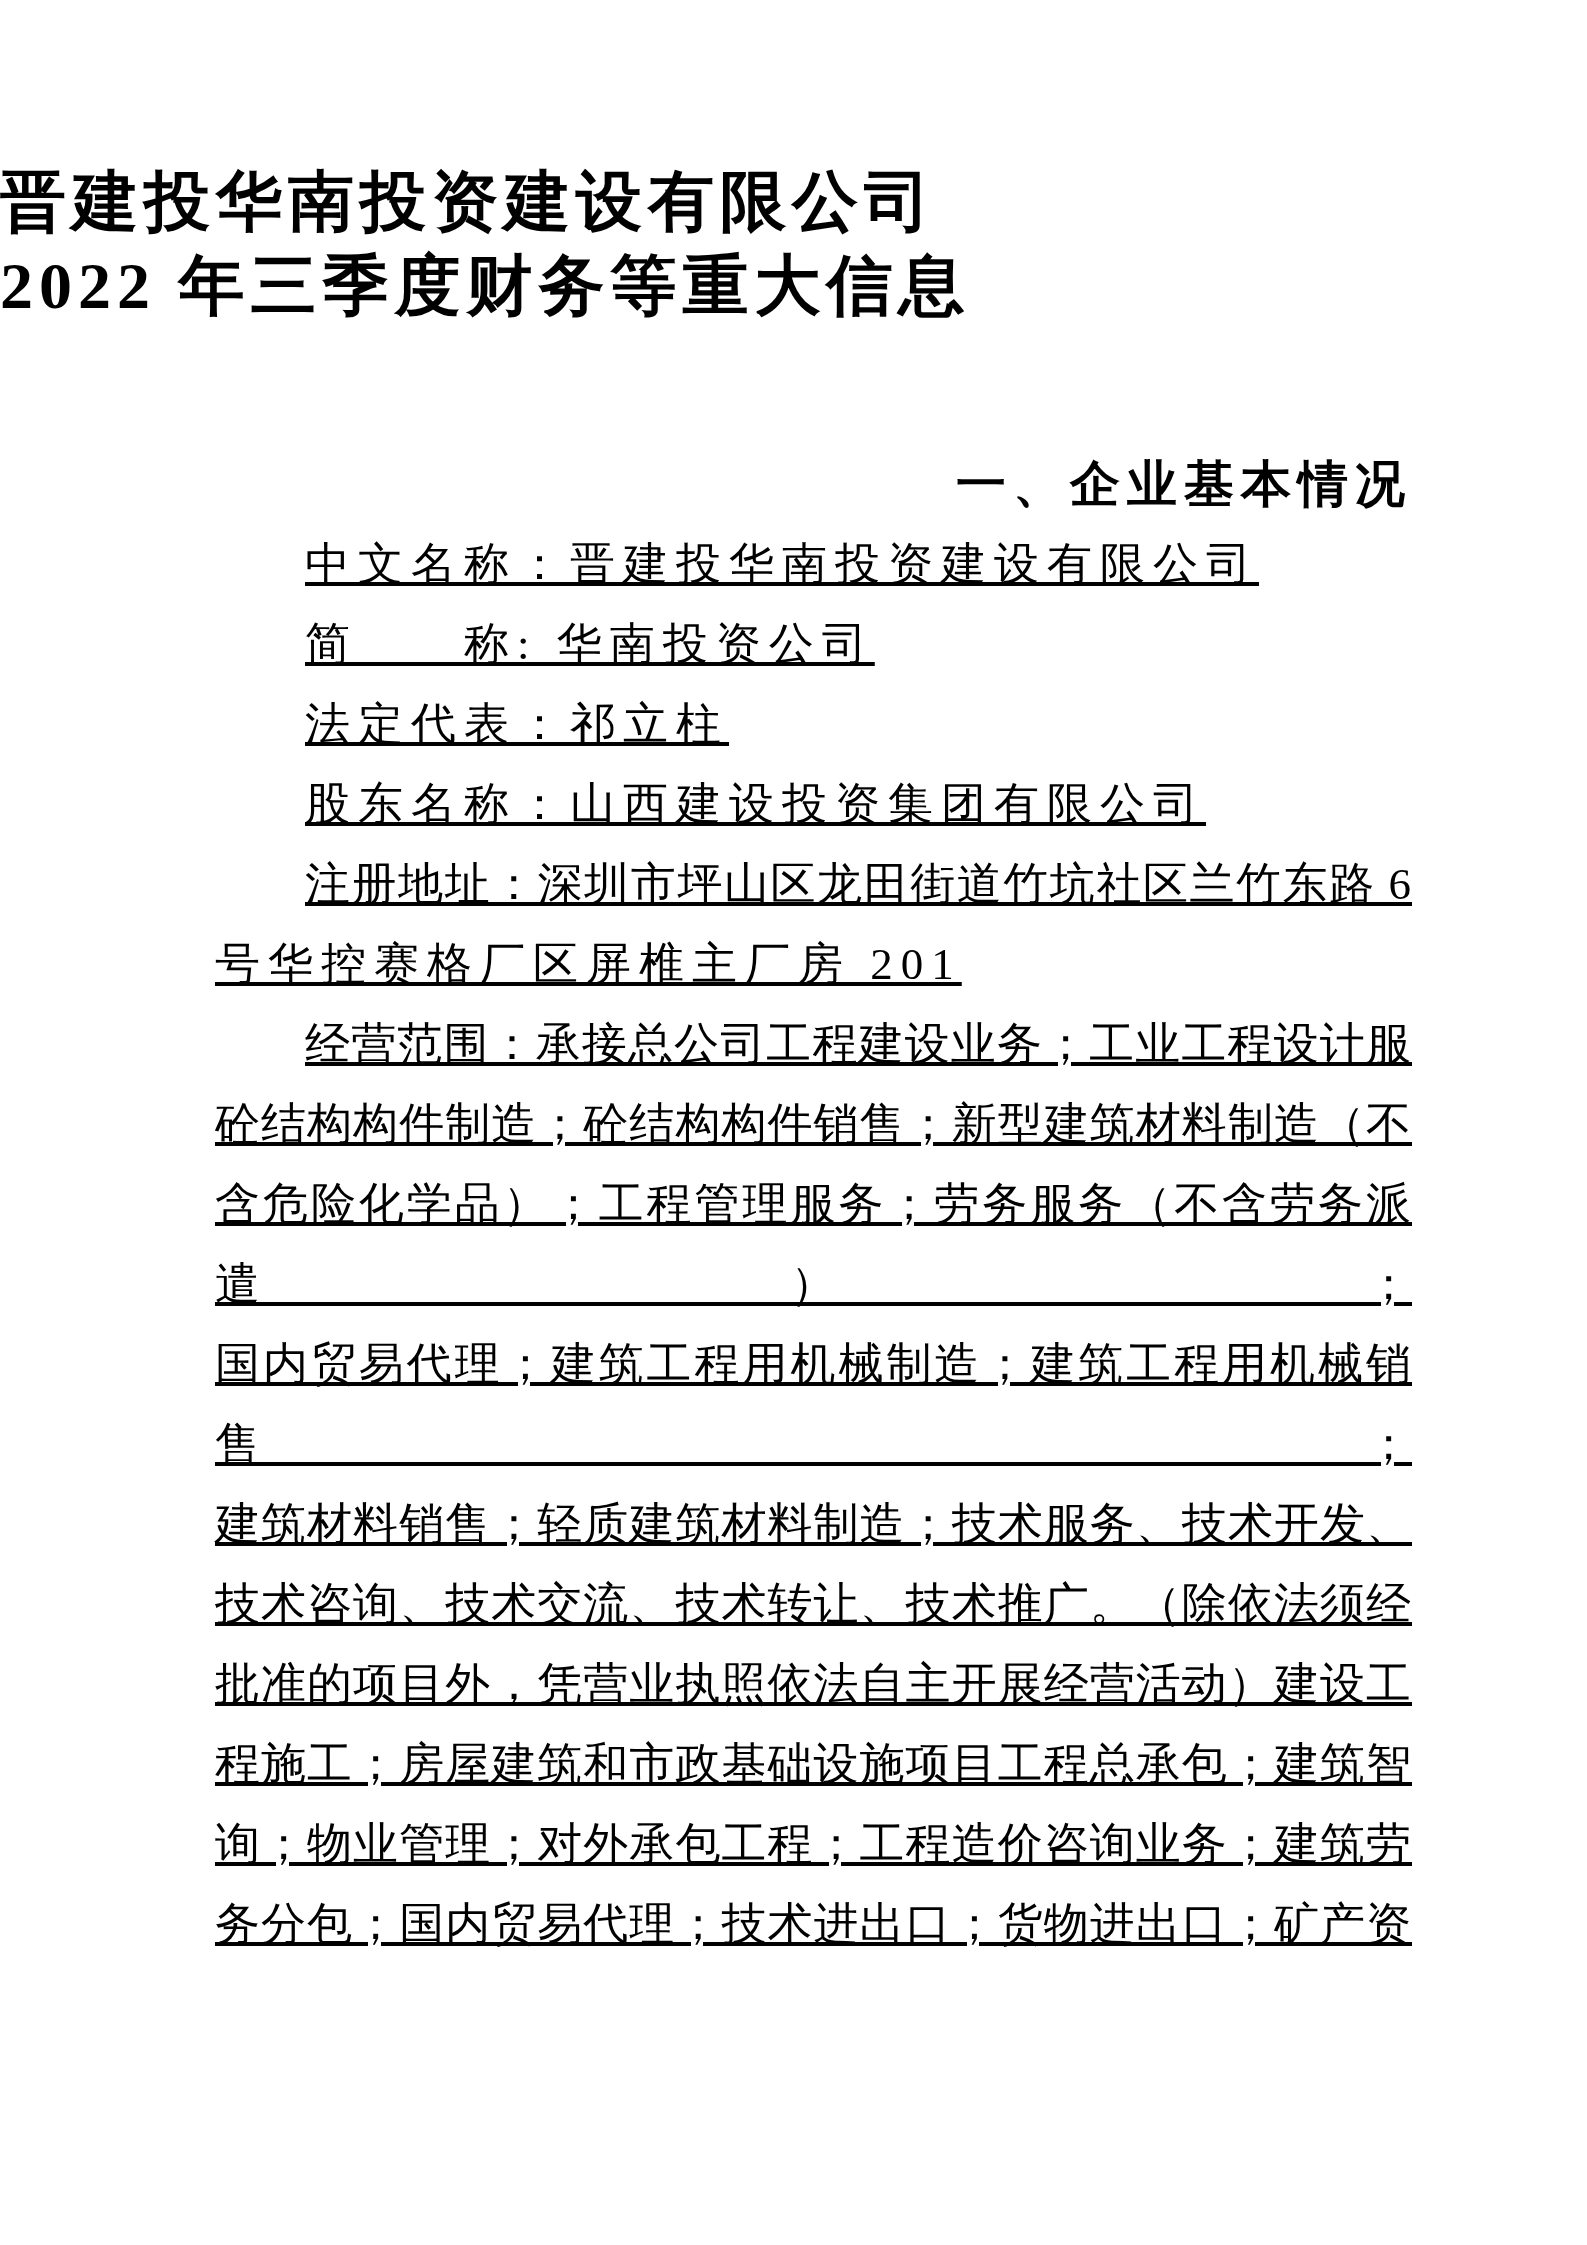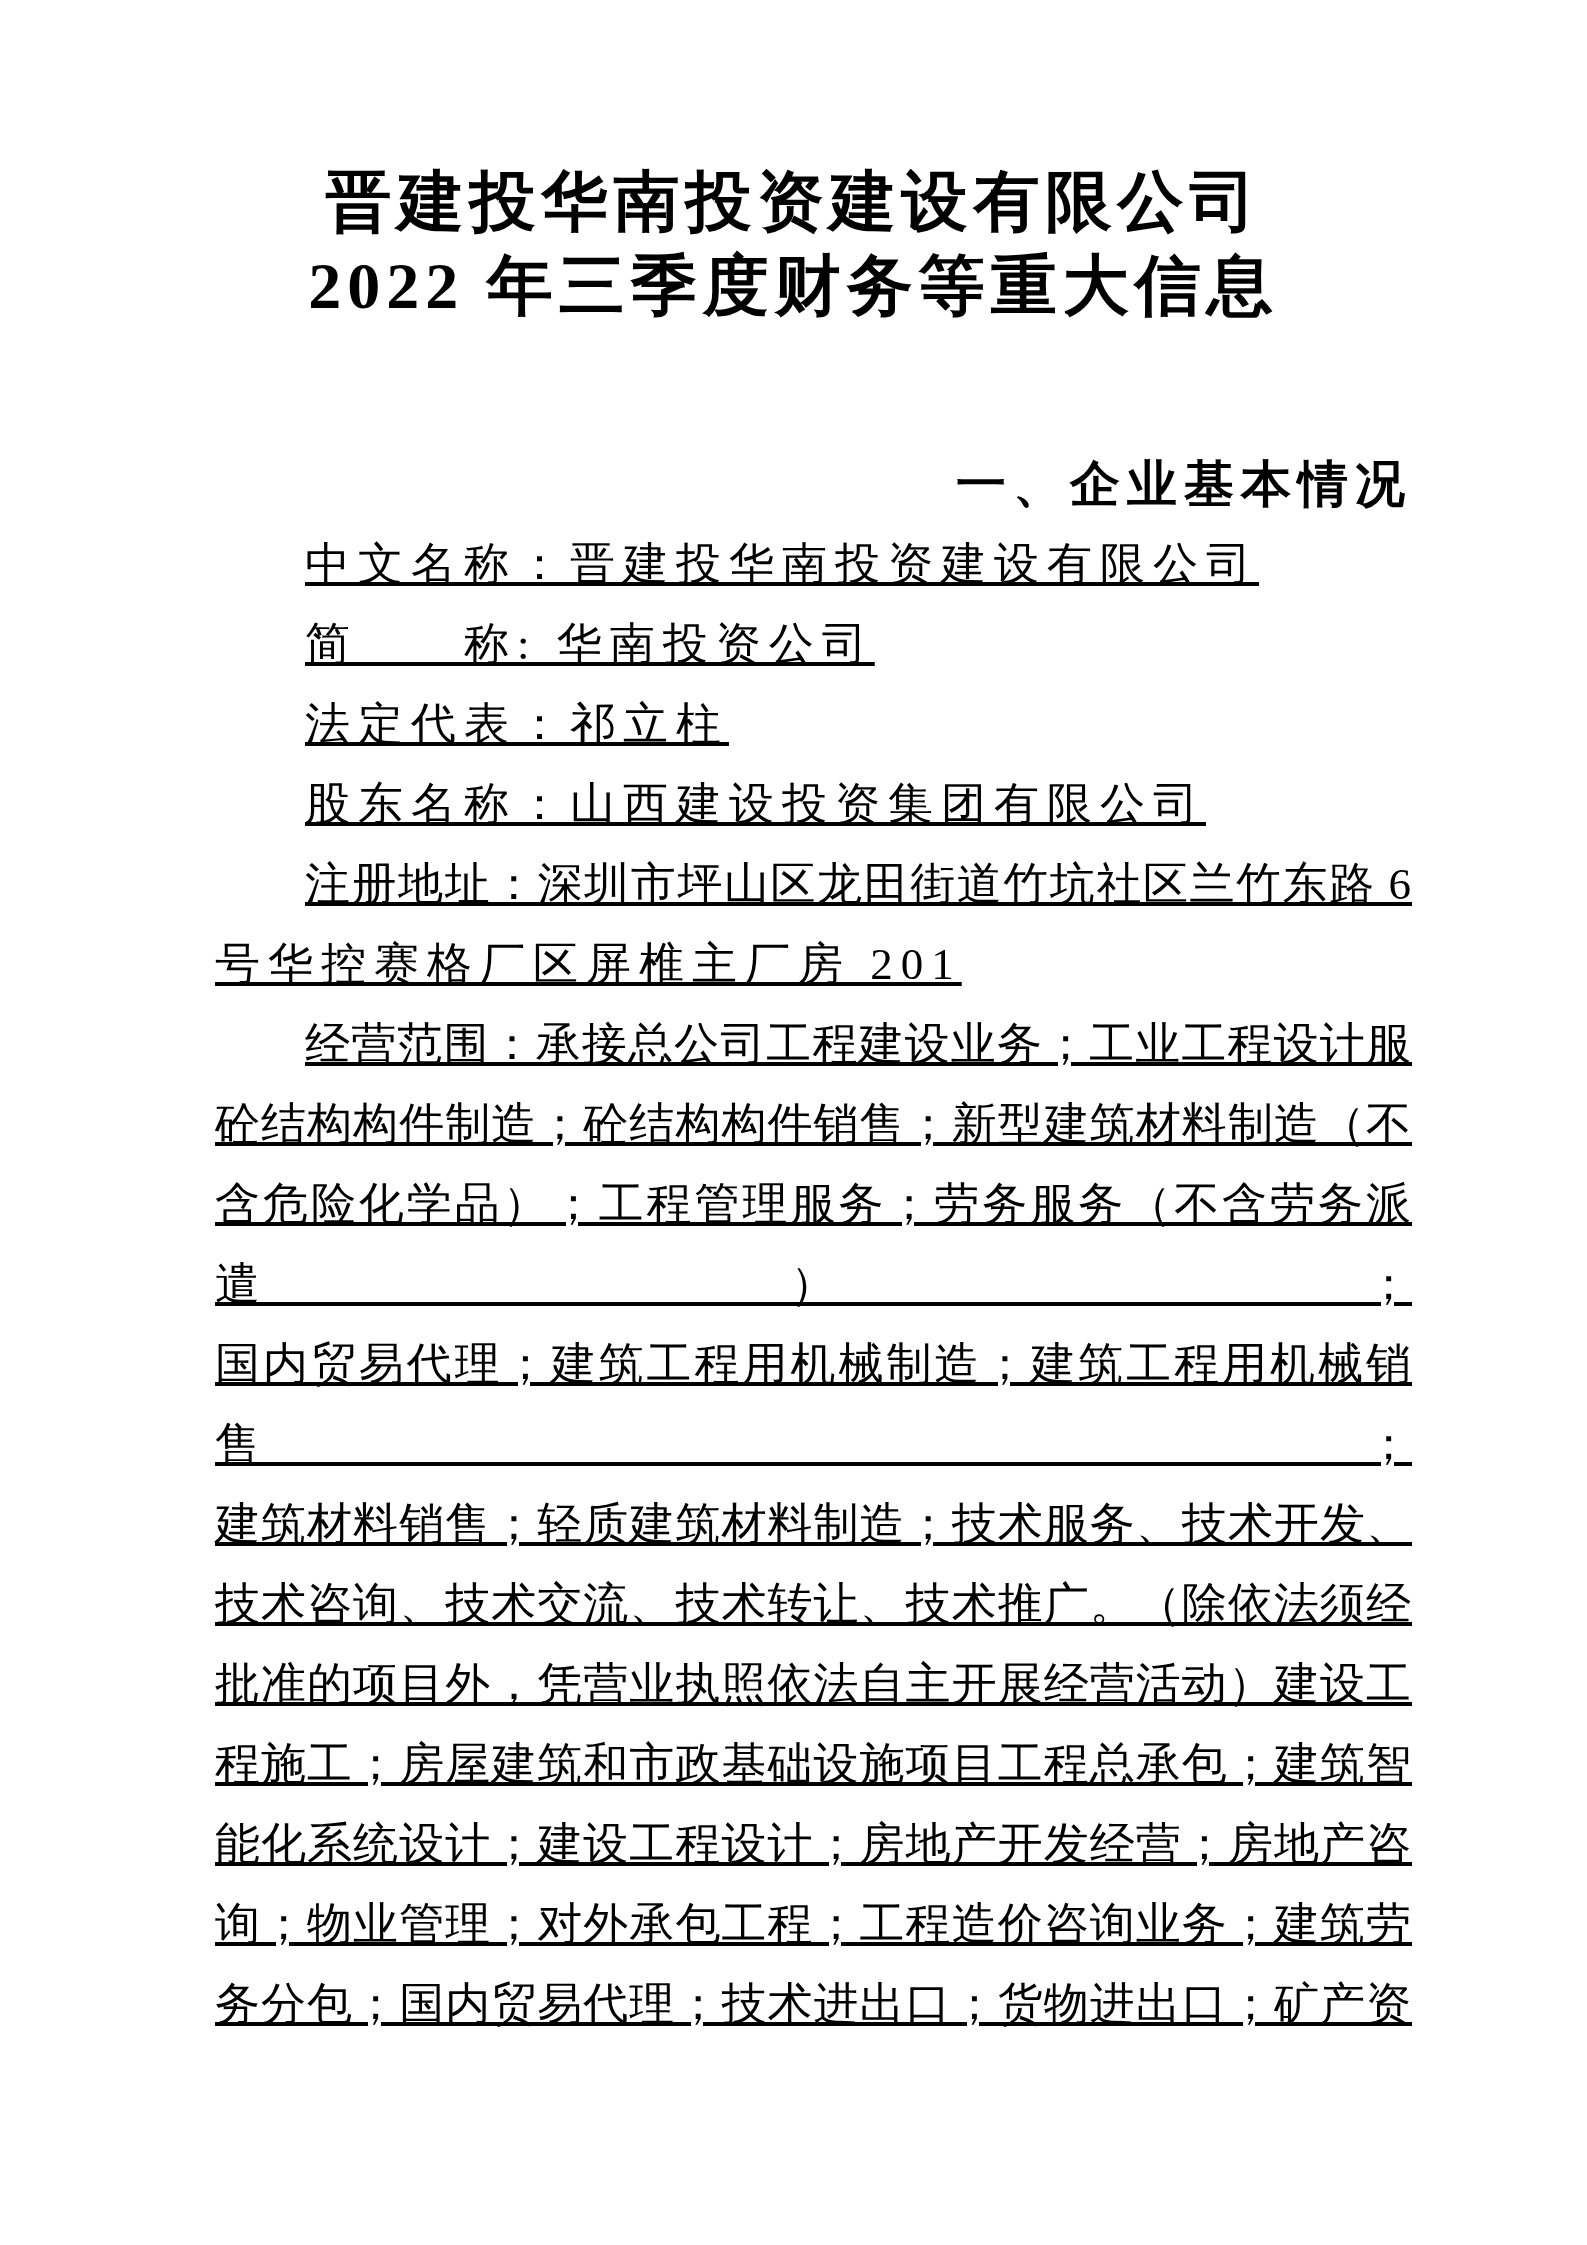--- a/index.html
+++ b/index.html
@@ -7,21 +7,20 @@
     position:relative;
     width:1587px;height:2245px;
     background:#ffffff;
     margin:0 auto;
     overflow:hidden;
     color:#000;
     font-family:"Liberation Serif","DejaVu Serif",serif;
   }
   .title-block{
     margin-top:160px;
-    text-align:center;
     font-weight:700;
     font-size:66px;
     line-height:84px;
     letter-spacing:6px;
   }
   .section-heading{
     margin:116px 175px 0 215px;
     font-family:"Liberation Sans","DejaVu Sans",sans-serif;
     font-weight:700;
     font-size:50px;
@@ -71,17 +70,16 @@
       <div class="line st-indent-justify">注册地址：深圳市坪山区龙田街道竹坑社区兰竹东路 6</div>
       <div class="line st-plain">号华控赛格厂区屏椎主厂房 201</div>
       <div class="line st-indent-justify">经营范围：承接总公司工程建设业务；工业工程设计服</div>
       <div class="line st-justify">砼结构构件制造；砼结构构件销售；新型建筑材料制造（不</div>
       <div class="line st-justify">含危险化学品）；工程管理服务；劳务服务（不含劳务派遣）；</div>
       <div class="line st-justify">国内贸易代理；建筑工程用机械制造；建筑工程用机械销售；</div>
       <div class="line st-justify">建筑材料销售；轻质建筑材料制造；技术服务、技术开发、</div>
       <div class="line st-justify">技术咨询、技术交流、技术转让、技术推广。（除依法须经</div>
       <div class="line st-justify">批准的项目外，凭营业执照依法自主开展经营活动）建设工</div>
       <div class="line st-justify">程施工；房屋建筑和市政基础设施项目工程总承包；建筑智</div>
-      <div class="line st-justify">能化系统设计；建设工程设计；房地产开发经营；房地产咨</div>
       <div class="line st-justify">询；物业管理；对外承包工程；工程造价咨询业务；建筑劳</div>
       <div class="line st-justify">务分包；国内贸易代理；技术进出口；货物进出口；矿产资</div>
     </div>
 </div>
 
 </body></html>

